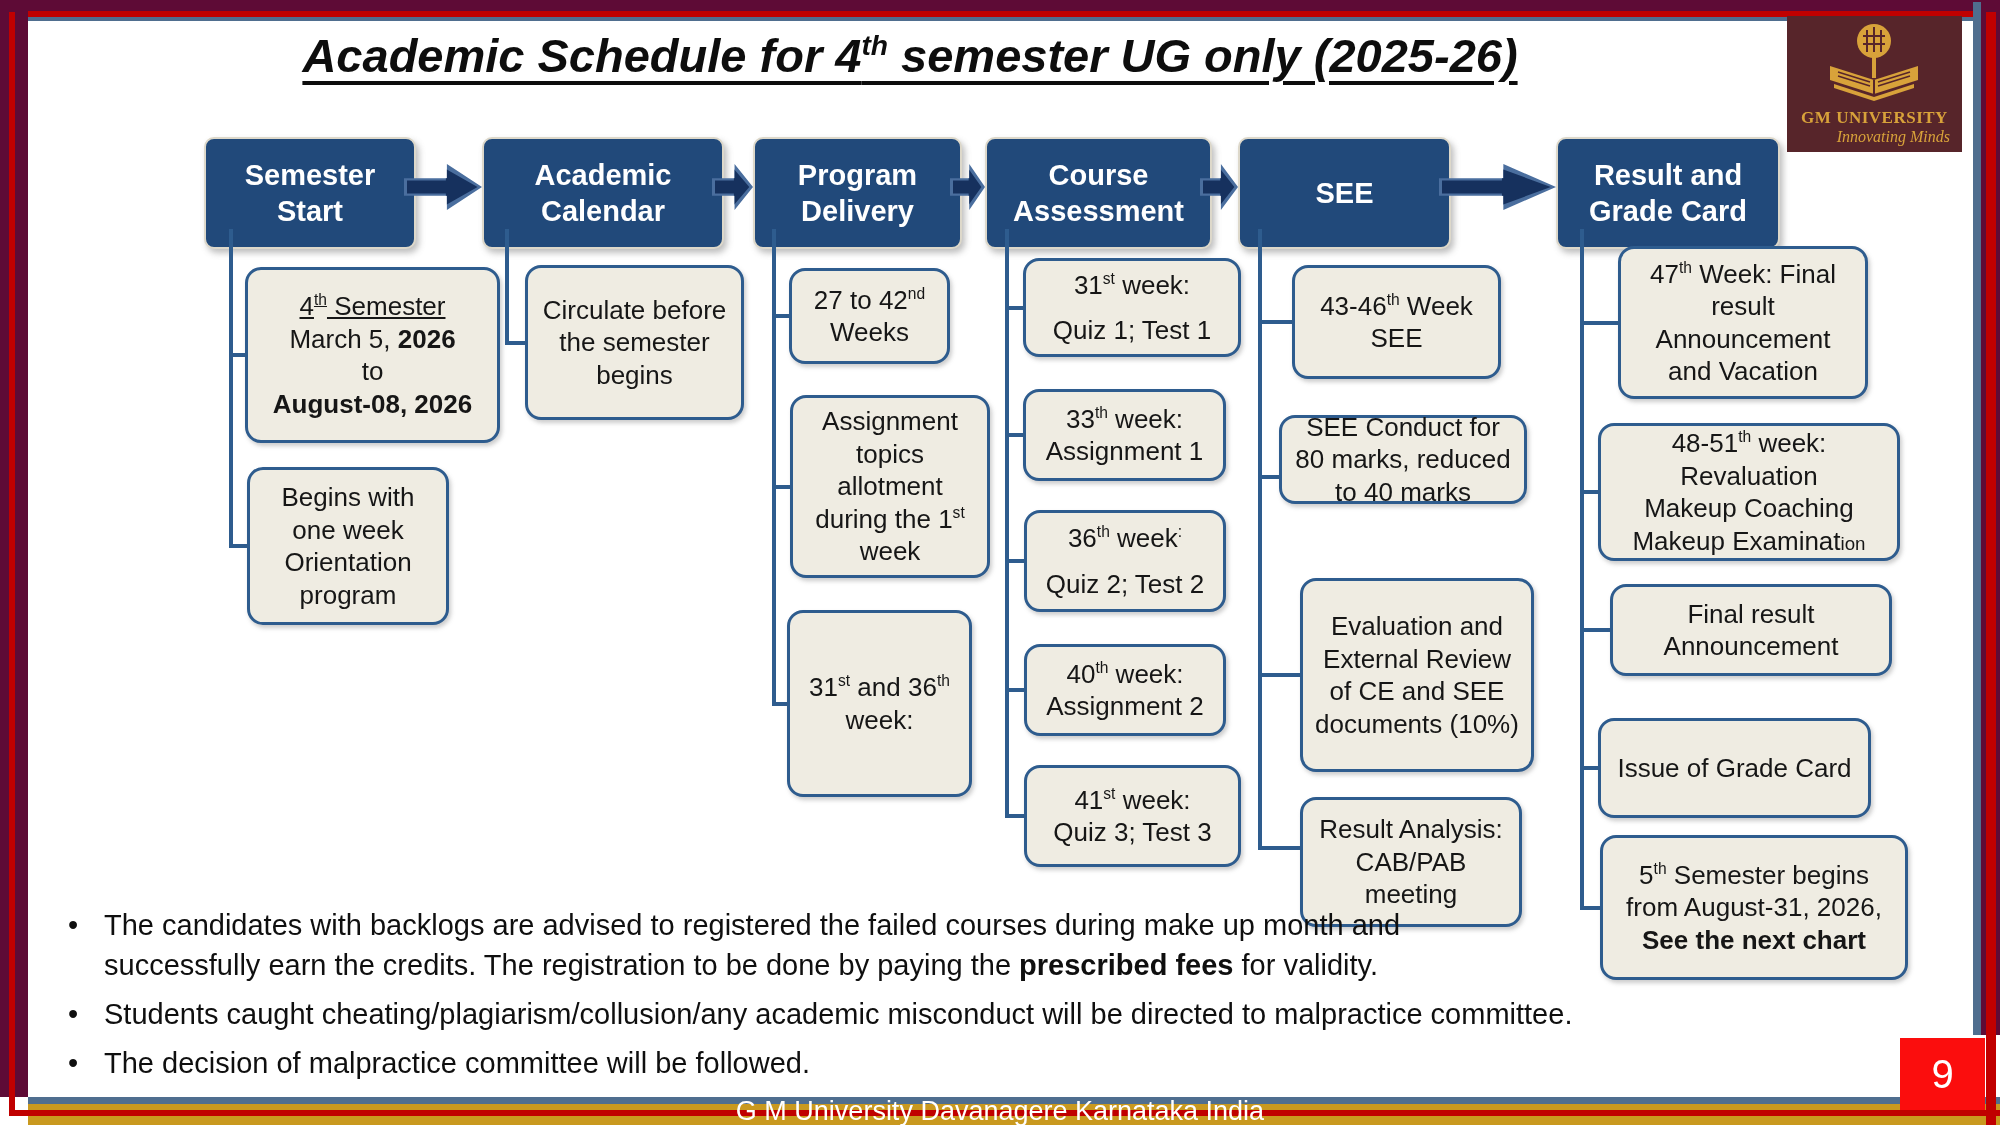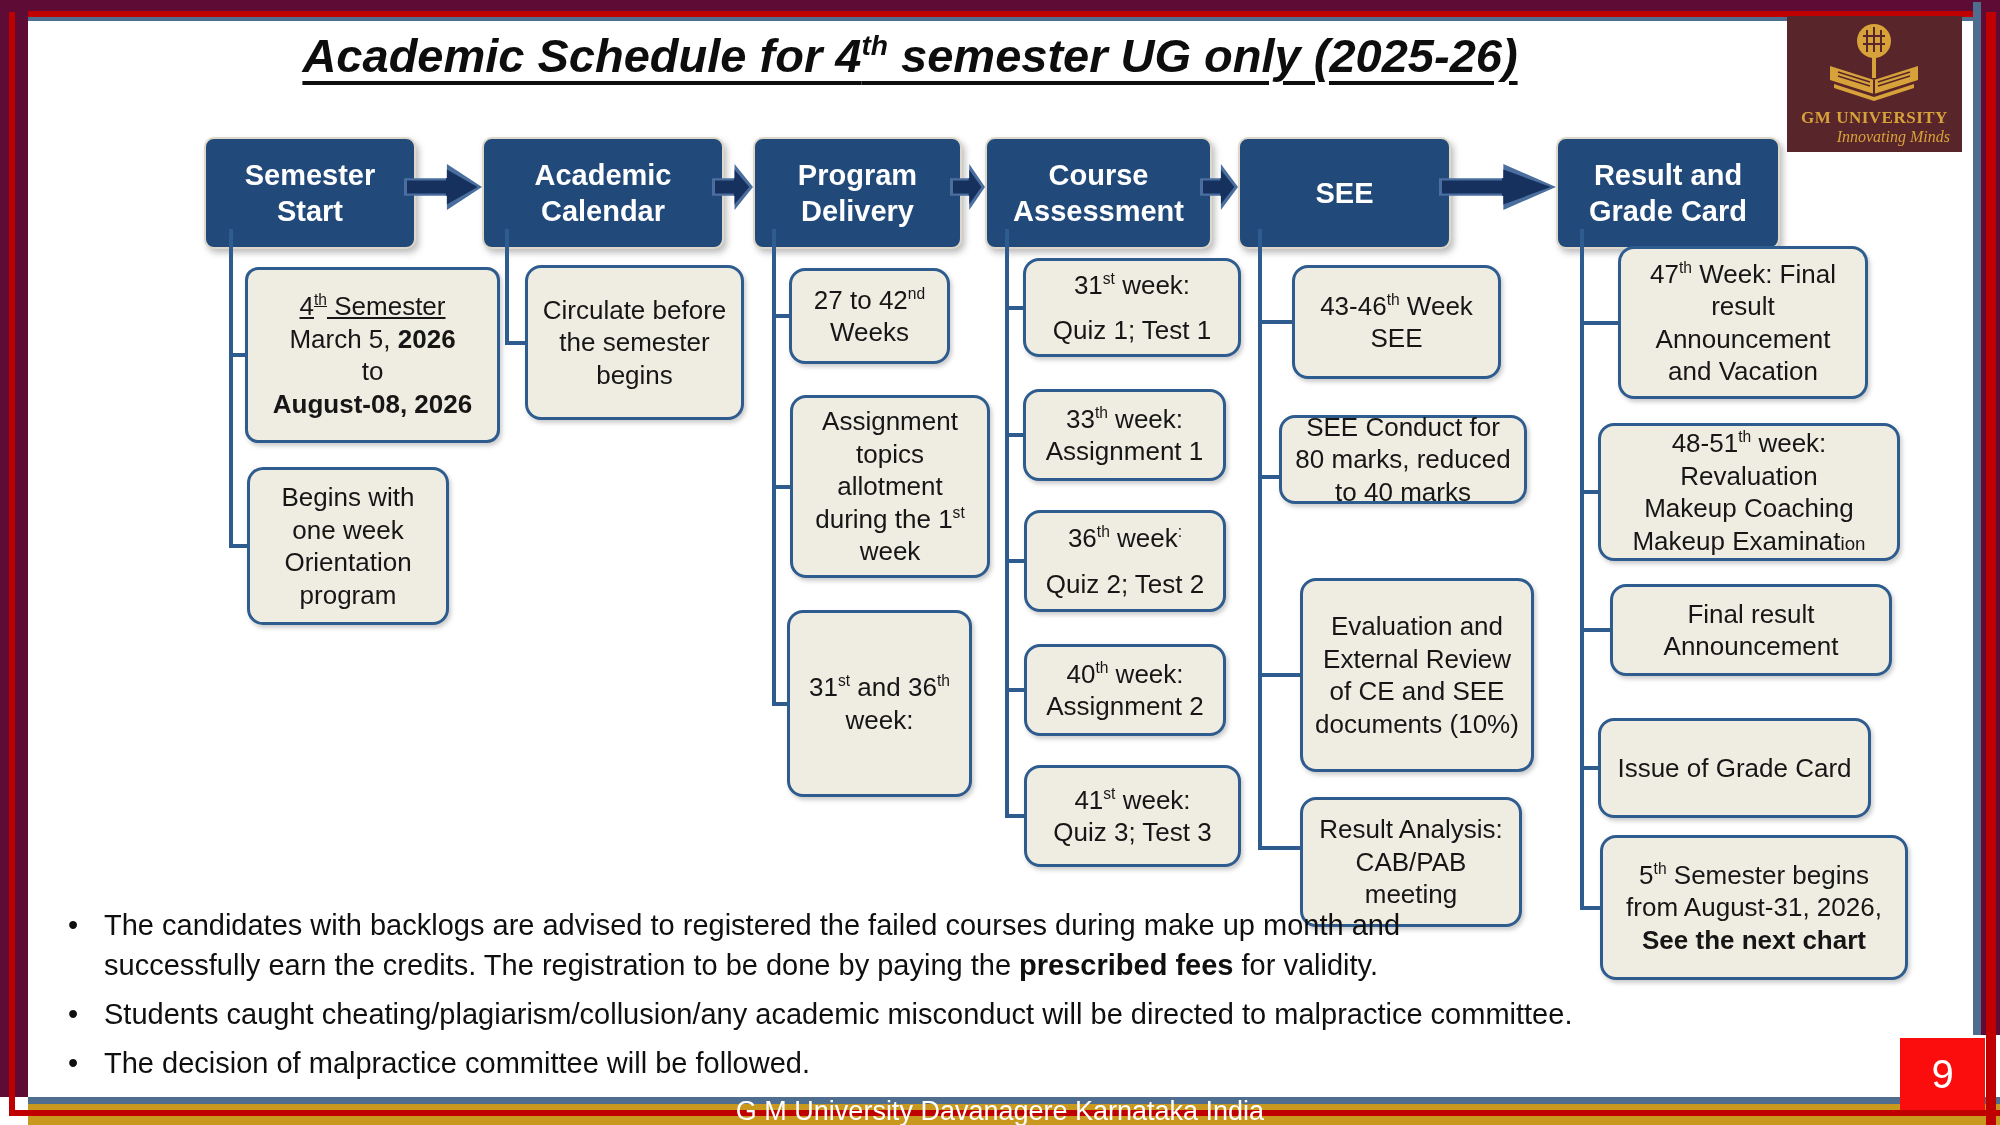--- a/index.html
+++ b/index.html
@@ -71,21 +71,21 @@
 
   <div class="title">
     <span class="title-underline" id="title-text"><span>Academic Schedule for 4</span><span class="sup">th</span><span> semester UG only (2025-26)</span></span>
   </div>
 
   <div id="flowchart">
       <div class="flow-header" style="position: absolute; left: 204px; top: 137px; width: 200px; height: 100px;">Semester Start</div>
       <div class="vline" style="position: absolute; left: 229px; top: 229px; width: 4px; height: 319px;"></div>
       <div class="hstub" style="position: absolute; left: 229px; top: 353px; width: 20px; height: 4px;"></div>
       <div class="hstub" style="position: absolute; left: 229px; top: 544px; width: 22px; height: 4px;"></div>
-      <div class="flow-child" style="position: absolute; left: 245px; top: 267px; width: 255px; height: 176px; border-radius: 13px;">
+      <div class="flow-child" style="position: absolute; left: 245px; top: 267px; width: 255px; height: 176px;">
         <div class="line"><span class="u">4</span><span class="sup u">th</span><span class="u"> Semester</span></div>
         <div class="line"><span>March 5</span><span>, </span><span class="b">2026</span></div>
         <div class="line"><span>to</span></div>
         <div class="line"><span class="b">August-08, 2026</span></div>
       </div>
       <div class="flow-child" style="position: absolute; left: 247px; top: 467px; width: 202px; height: 158px;">
         <div class="line"><span>Begins with one week Orientation program</span></div>
       </div>
       <div class="flow-header" style="position: absolute; left: 482px; top: 137px; width: 230px; height: 100px;">Academic Calendar</div>
       <div class="vline" style="position: absolute; left: 505px; top: 229px; width: 4px; height: 115.5px;"></div>

